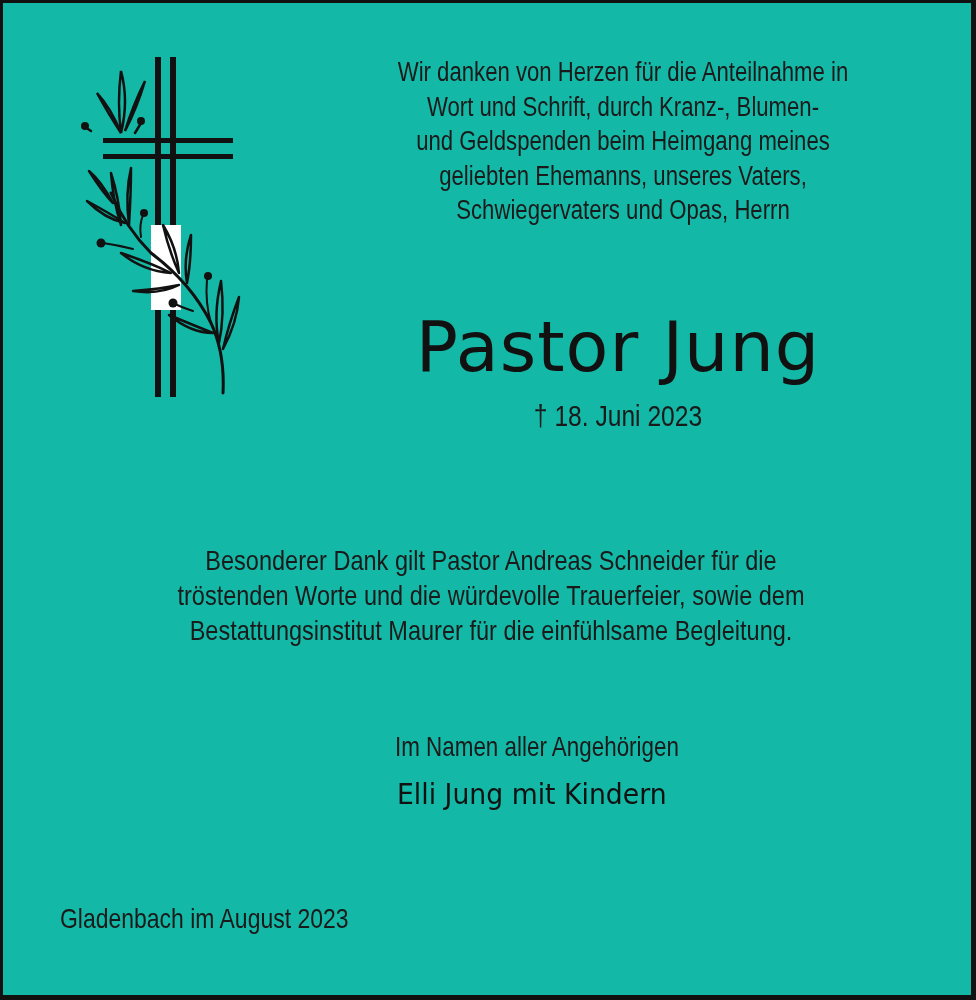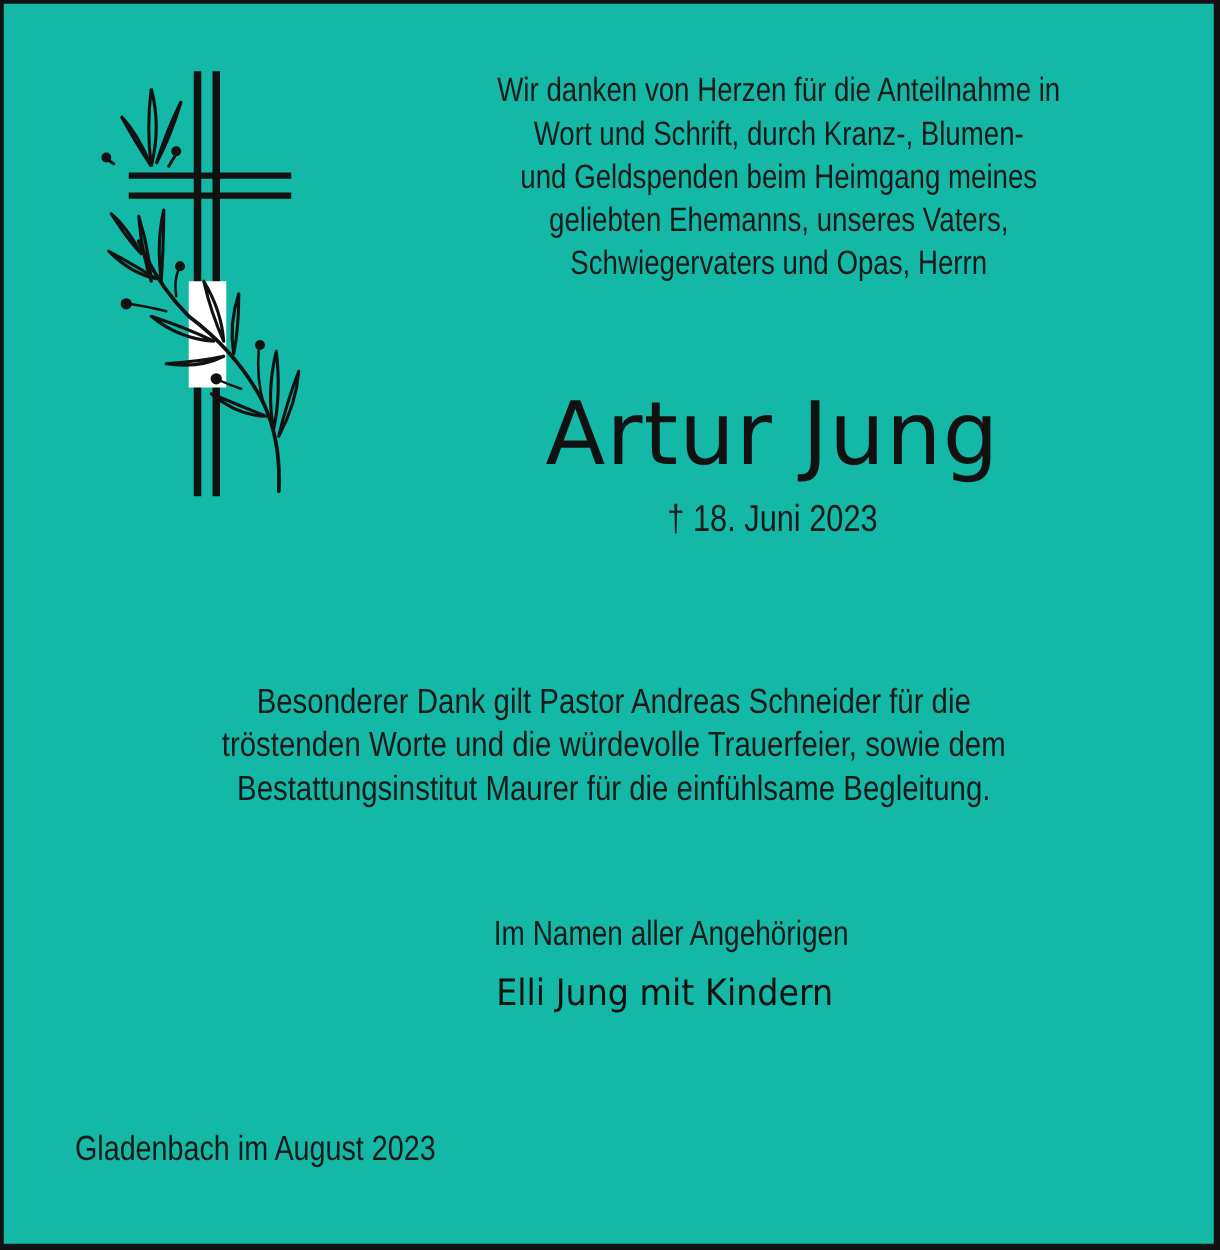--- a/index.html
+++ b/index.html
@@ -173,21 +173,21 @@
   </svg>
 
   <div class="text cond intro">
     <div>Wir danken von Herzen für die Anteilnahme in</div>
     <div>Wort und Schrift, durch Kranz-, Blumen-</div>
     <div>und Geldspenden beim Heimgang meines</div>
     <div>geliebten Ehemanns, unseres Vaters,</div>
     <div>Schwiegervaters und Opas, Herrn</div>
   </div>
 
-  <div class="text name">Artur Jung</div>
+  <div class="text name">Pastor Jung</div>
 
   <div class="text cond death">† 18. Juni 2023</div>
 
   <div class="text cond thanks">
     <div>Besonderer Dank gilt Pastor Andreas Schneider für die</div>
     <div>tröstenden Worte und die würdevolle Trauerfeier, sowie dem</div>
     <div>Bestattungsinstitut Maurer für die einfühlsame Begleitung.</div>
   </div>
 
   <div class="text cond behalf">Im Namen aller Angehörigen</div>

